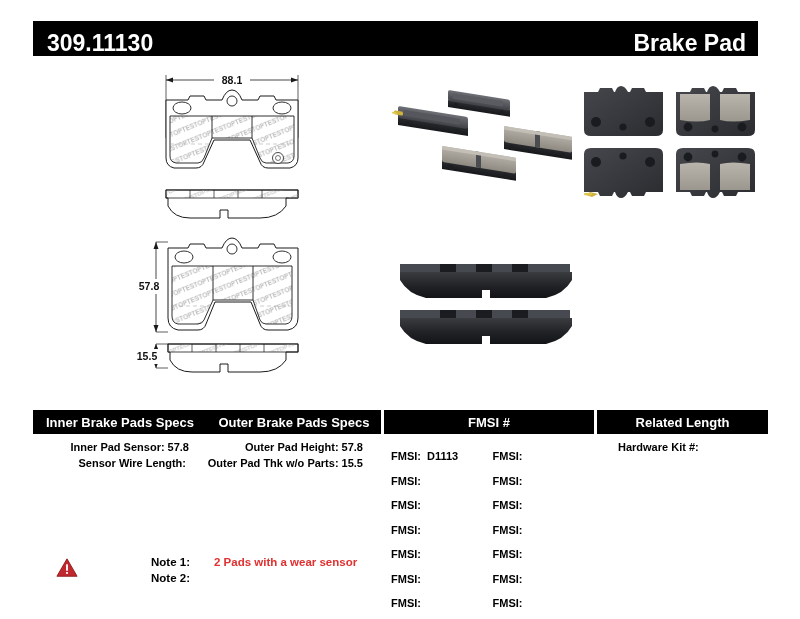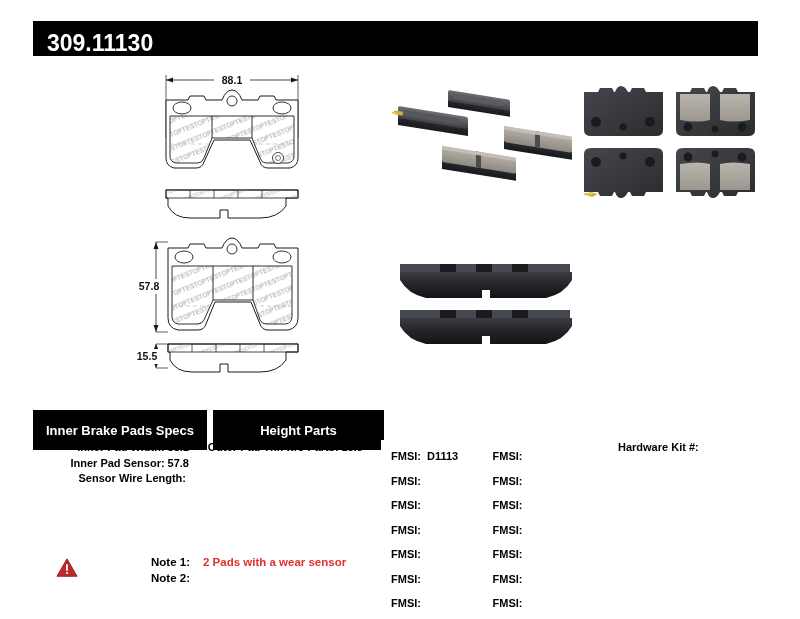--- a/index.html
+++ b/index.html
@@ -66,21 +66,21 @@
   }
   .head-cell {
     background: #000000;
     color: #ffffff;
     font-size: 13px;
     font-weight: bold;
     display: flex;
     align-items: center;
     justify-content: center;
     box-sizing: border-box;
-    height: 40px;
+    height: 24px;
   }
   .head-gap { width: 3px; background: #ffffff; height: 24px; flex: 0 0 3px; }
 
   .col-inner  { width: 174px; }
   .col-outer  { width: 174px; }
   .col-fmsi   { width: 210px; }
   .col-related{ width: 171px; }
 
   #table-body {
     display: flex;
@@ -107,27 +107,28 @@
     left: 56px;
     top: 554px;
     width: 420px;
     display: flex;
     align-items: flex-start;
   }
   #warn-icon { width: 22px; height: 22px; flex: 0 0 22px; margin-top: 3px; }
   #notes-text { margin-left: 36px; font-size: 11.5px; font-weight: bold; }
   .note-row { line-height: 16px; white-space: nowrap; display: flex; }
   .note-label { min-width: 46px; padding-left: 37px; }
-  .note-val { margin-left: 6px; color: #e03030; }
+  .note-val { margin-left: 17px; color: #e03030; }
 </style>
 </head>
 <body>
 
 <div id="header-bar">
   <div class="htxt">309.11130</div>
+  <div class="htxt">Brake Pad</div>
 </div>
 
 <div id="drawings">
 
   <svg class="draw-svg" style="position:absolute; left:110px; top:8px;" width="210" height="160" viewBox="0 0 210 160">
     <defs>
       <pattern id="hatch" width="26" height="13" patternUnits="userSpaceOnUse" patternTransform="rotate(-22)">
         <text x="0" y="9" font-family="Liberation Sans, sans-serif" font-size="6.5" font-weight="bold" fill="#bdbdbd">STOPTECH</text>
       </pattern>
       <pattern id="hatch2" width="26" height="13" patternUnits="userSpaceOnUse" patternTransform="rotate(-22)">
@@ -341,40 +342,42 @@
       <rect x="76" y="0" width="16" height="8" fill="#1b1c1f"></rect>
       <rect x="112" y="0" width="16" height="8" fill="#1b1c1f"></rect>
     </g>
   </svg>
 </div>
 
 <div id="spec-table">
 
   <div id="table-head">
     <div class="head-cell col-inner">Inner Brake Pads Specs</div>
+    <div class="head-cell col-outer">Outer Brake Pads Specs</div>
     <div class="head-gap"></div>
+    <div class="head-cell col-fmsi">FMSI #</div>
     <div class="head-gap"></div>
-    <div class="head-cell col-related">Height Parts</div>
+    <div class="head-cell col-related">Related Length</div>
   </div>
 
   <div id="table-body">
 
     <div class="body-col col-inner">
       <div class="spec-line">
-        <span>Inner Pad Width:</span><span class="val">88.1</span>
-      </div>
-      <div class="spec-line">
         <span>Inner Pad Sensor:</span><span class="val">57.8</span>
       </div>
       <div class="spec-line">
         <span>Sensor Wire Length:</span><span class="val"></span>
       </div>
     </div>
 
     <div class="body-col col-outer">
+      <div class="spec-line">
+        <span>Outer Pad Height:</span><span class="val">57.8</span>
+      </div>
       <div class="spec-line">
         <span>Outer Pad Thk w/o Parts:</span><span class="val">15.5</span>
       </div>
       <div class="spec-line">
         <span></span><span class="val"></span>
       </div>
     </div>
 
     <div class="head-gap" style="height:auto;"></div>
 

